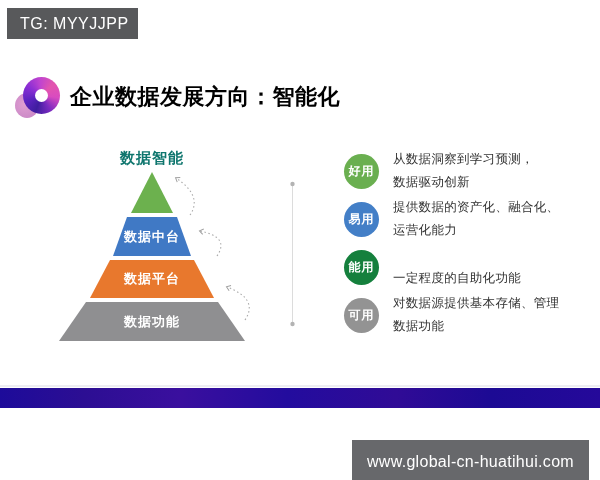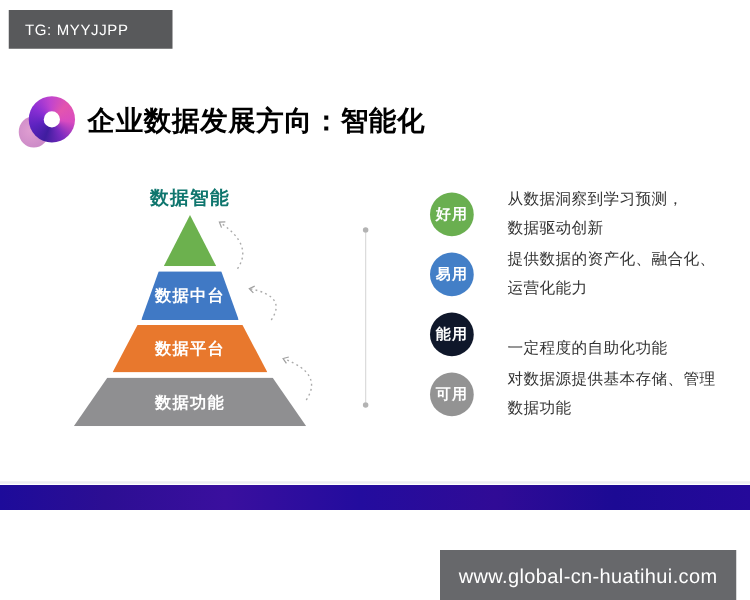--- a/index.html
+++ b/index.html
@@ -4,21 +4,21 @@
 <style>
   html,body { margin:0; padding:0; background:#fff; }
   .slide {
     position:relative; width:600px; height:480px; background:#ffffff;
     overflow:hidden; font-family:"Liberation Sans", sans-serif;
   }
 
   
   .tg-badge {
     position:absolute; left:7px; top:8px; width:131px; height:31px;
-    background:#58595b; color:#fff; font-size:12px;
+    background:#58595b; color:#fff; font-size:16px;
     display:flex; align-items:center; padding-left:13px; box-sizing:border-box;
     letter-spacing:.5px;
   }
 
   
   .title-row { position:absolute; left:15px; top:76px; display:flex; align-items:center; gap:9px; }
   .logo { position:relative; width:46px; height:42px; flex:0 0 46px; }
   .logo-back {
     position:absolute; left:0; bottom:0; width:24px; height:25px; border-radius:50%;
     background:radial-gradient(circle at 40% 45%, #d886c6, #b563b4); opacity:.8;
@@ -46,21 +46,21 @@
 
   
   .deco-svg { position:absolute; left:0; top:0; width:600px; height:480px; pointer-events:none; }
 
   
   .features { position:absolute; left:344px; top:148px; width:252px; }
   .feature-row { display:flex; align-items:center; height:46px; margin-bottom:2px; }
   .feature-badge {
     flex:0 0 35px; width:35px; height:35px; border-radius:50%;
     color:#fff; font-size:12px; font-weight:bold;
-    display:flex; align-items:center; justify-content:center; margin-right:27px;
+    display:flex; align-items:center; justify-content:center; margin-right:14px;
     letter-spacing:1px;
   }
   .feature-text { font-size:12.5px; line-height:23px; color:#333; letter-spacing:.3px; }
 
   
   .slide-edge { position:absolute; left:0; top:385px; width:600px; height:2px; background:#ededf2; }
   .bottom-bar {
     position:absolute; left:0; top:388px; width:600px; height:20px;
     background:linear-gradient(90deg,#1d0b9a 0%,#2c0e93 14%,#3a0f9e 30%,#230c9e 48%,
                                #300b96 66%,#1c0a94 82%,#25099a 100%);
@@ -132,21 +132,21 @@
 
     <div class="feature-row">
       <span class="feature-badge" style="background-color: rgb(67, 127, 199);">易用</span>
       <span class="feature-text">
         <span>提供数据的资产化、融合化、</span><br>
         <span>运营化能力</span>
       </span>
     </div>
 
     <div class="feature-row">
-      <span class="feature-badge" style="background-color: #0f172a;">能用</span>
+      <span class="feature-badge" style="background-color: #15803d;">能用</span>
       <span class="feature-text">
         <br>
         <span>一定程度的自助化功能</span>
       </span>
     </div>
 
     <div class="feature-row">
       <span class="feature-badge" style="background-color: rgb(147, 147, 147);">可用</span>
       <span class="feature-text">
         <span>对数据源提供基本存储、管理</span><br>

